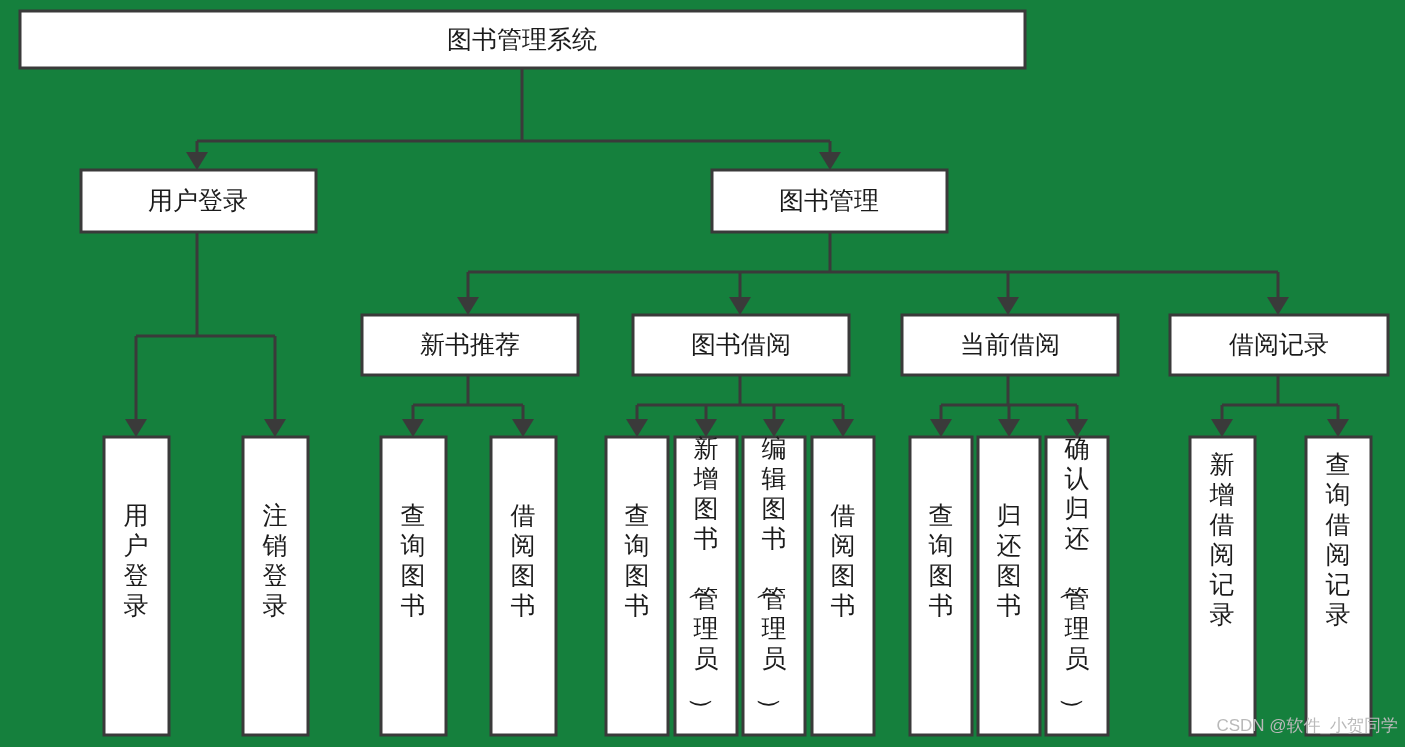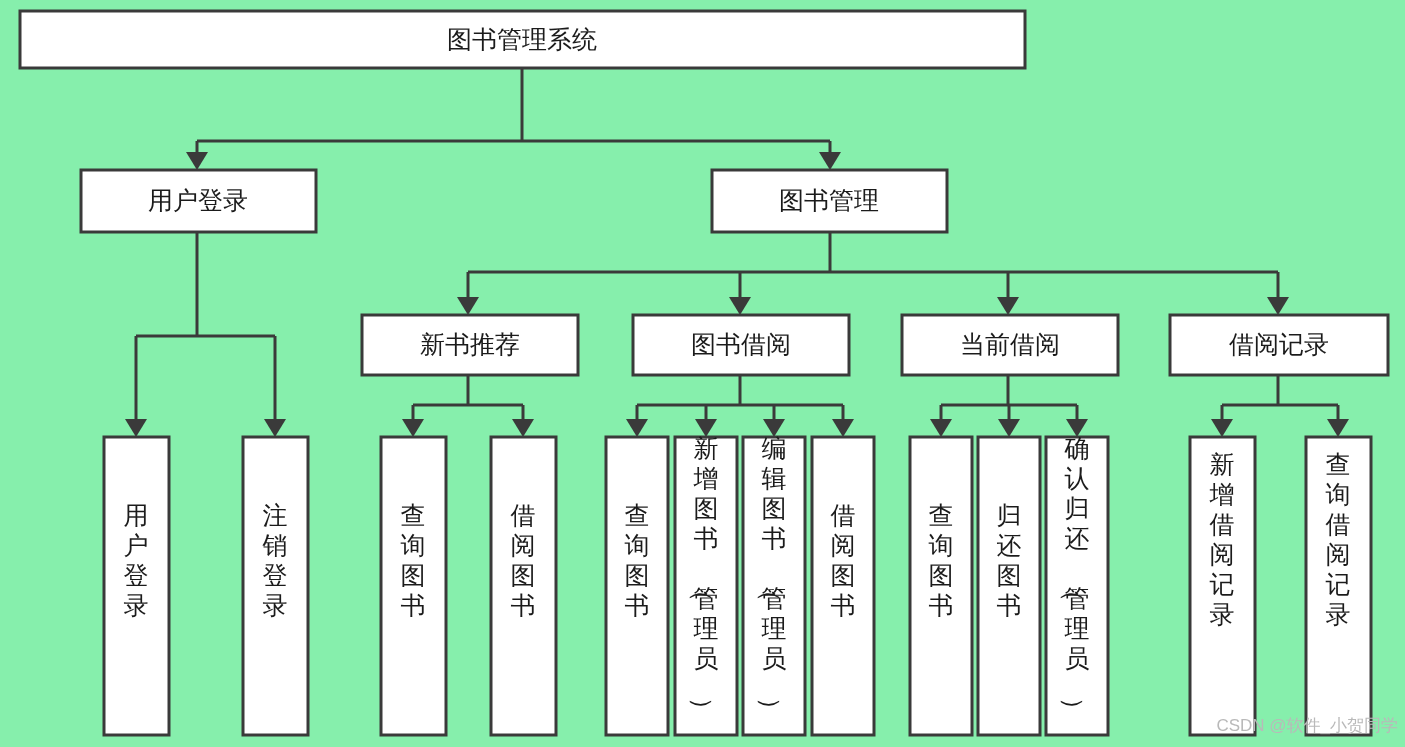--- a/index.html
+++ b/index.html
@@ -10,21 +10,21 @@
   body {
     width: 1405px;
     height: 747px;
     font-family: "Liberation Sans", "DejaVu Sans", sans-serif;
     overflow: hidden;
   }
   #diagram-root {
     position: relative;
     width: 1405px;
     height: 747px;
-    background: #86efac;
+    background: #15803d;
   }
   svg.diagram-svg {
     position: absolute;
     top: 0;
     left: 0;
     width: 1405px;
     height: 747px;
   }
   .box-rect {
     fill: #ffffff;

